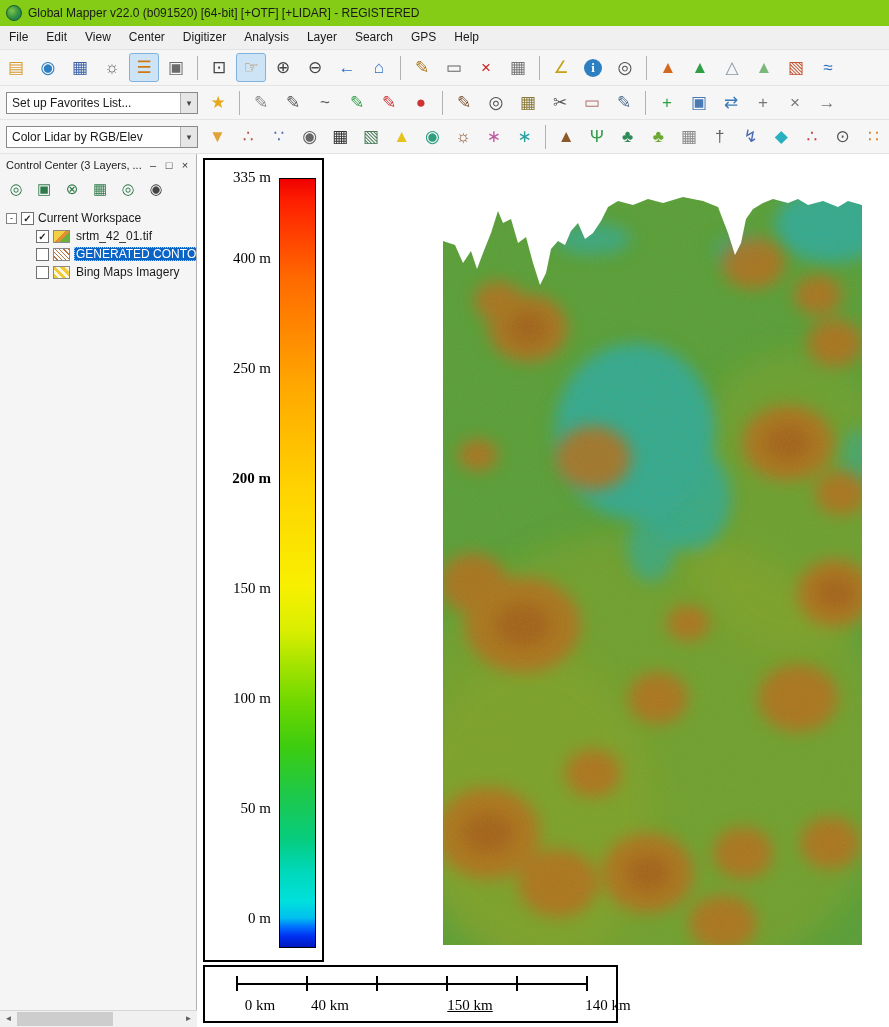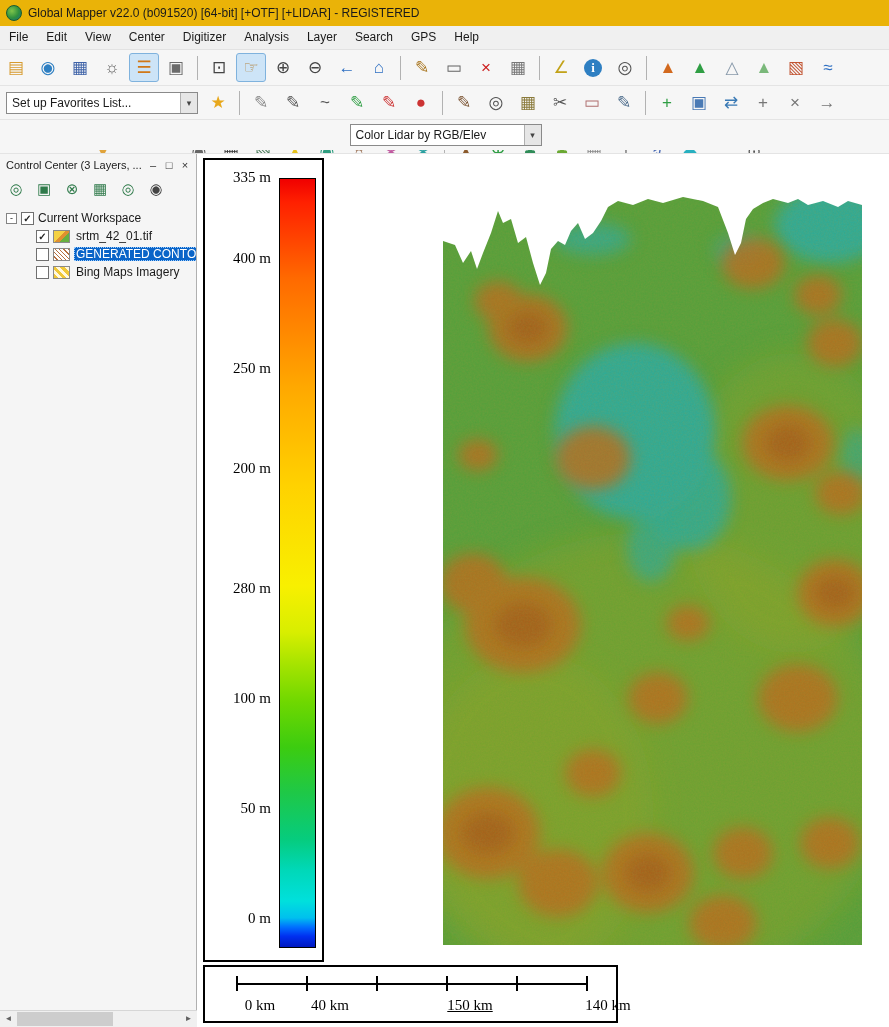--- a/index.html
+++ b/index.html
@@ -1,28 +1,28 @@
 <!DOCTYPE html>
 <html><head>
 <meta charset="utf-8">
 <style>
   * { box-sizing: border-box; margin: 0; padding: 0; }
   html,body { width:889px; height:1027px; overflow:hidden; background:#fff;
     font-family:"Liberation Sans", sans-serif; font-size:12px; color:#1a1a1a; }
 
-  .titlebar { height:26px; display:flex; align-items:center; padding-left:6px; background:#eab308; }
+  .titlebar { height:26px; display:flex; align-items:center; padding-left:6px; background:#84cc16; }
   .app-icon { width:16px; height:16px; border-radius:50%; margin-right:6px; flex:none;
     background:radial-gradient(circle at 35% 35%, #7ec44a, #2e8f3e 55%, #1c6f86); border:1px solid #1a5a30; }
   .title-text { font-size:12px; }
 
   .menubar { height:24px; background:#f0f0f0; display:flex; align-items:stretch; border-bottom:1px solid #e2e2e2; }
   .menu-item { padding:0 9px; line-height:23px; cursor:default; }
 
   .toolbar { background:#f6f6f6; display:flex; align-items:center; border-bottom:1px solid #e4e4e4; overflow:hidden; }
-  .tb1 { height:36px; } .tb2 { height:34px; } .tb3 { height:34px;flex-direction:column; }
+  .tb1 { height:36px; } .tb2 { height:34px; } .tb3 { height:34px; }
   .tb-items { display:flex; align-items:center; flex-wrap:nowrap; overflow:hidden; }
   .tbtn { display:inline-flex; align-items:center; justify-content:center; width:30px; height:29px;
     margin:1px; border:1px solid transparent; border-radius:3px; background:transparent;
     font-size:17px; line-height:1; padding:0; font-family:inherit; cursor:default; }
   .tbtn[data-kind="sep"] { width:7px; height:28px; margin:0 2px; border:none; border-radius:0;
     background:linear-gradient(#b2b2b2,#b2b2b2) center / 1px 24px no-repeat; pointer-events:none; }
   .tbtn[data-pressed="true"] { background:#cde4f7; border-color:#7fb2dd; }
   .tbtn.badge-blue .glyph { display:flex; align-items:center; justify-content:center; width:18px; height:18px;
     border-radius:50%; background:#2e7fc2; font:bold 13px "Liberation Serif", serif; }
 
@@ -428,22 +428,22 @@
 
   <div class="mapviewport">
 
     <div class="legend">
       <div class="legend-bar"></div>
       <div class="legend-labels">
 
       <span class="legend-label" style="top: 9px;">335 m</span>
           <span class="legend-label" style="top: 90px;">400 m</span>
           <span class="legend-label" style="top: 200px;">250 m</span>
-          <span class="legend-label" style="top: 300px;">200 m</span>
-          <span class="legend-label" style="top: 420px;">280 m</span>
+          <span class="legend-label" style="top: 310px; font-weight: bold;">200 m</span>
+          <span class="legend-label" style="top: 420px;">150 m</span>
           <span class="legend-label" style="top: 530px;">100 m</span>
           <span class="legend-label" style="top: 640px;">50 m</span>
           <span class="legend-label" style="top: 750px;">0 m</span>
         </div>
     </div>
 
     <div class="map-image">
       <svg width="419" height="752" viewBox="0 0 419 752">
         <defs>
           <filter id="blur8" x="-30%" y="-30%" width="160%" height="160%">

